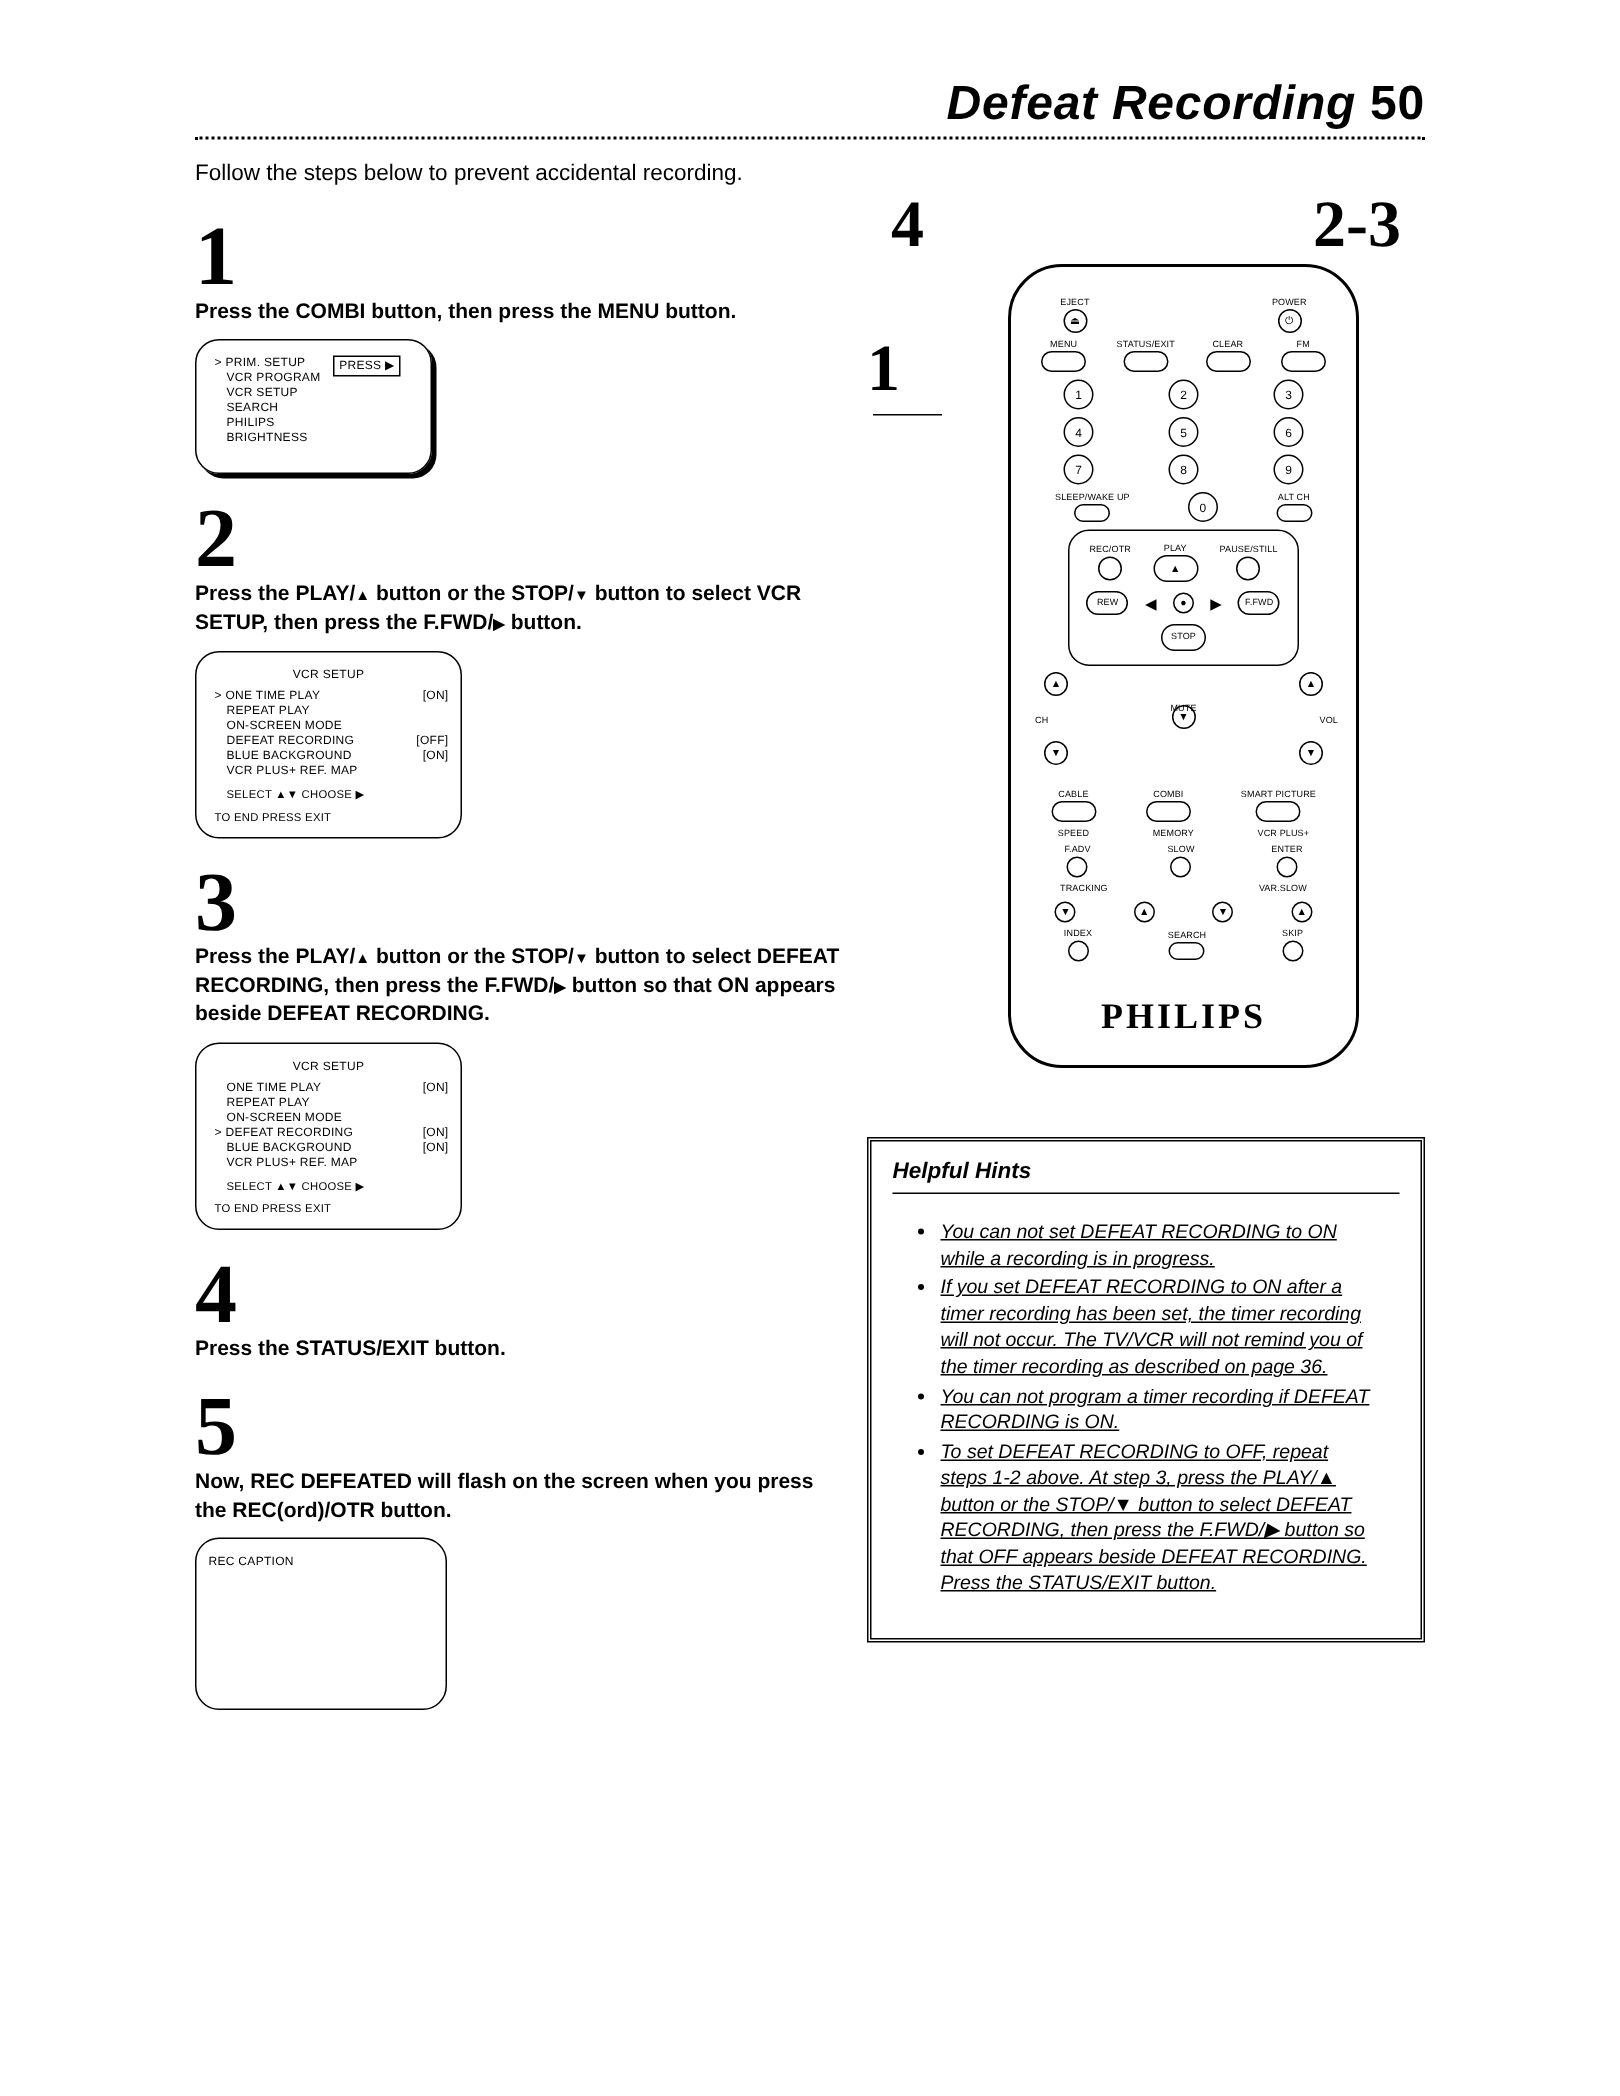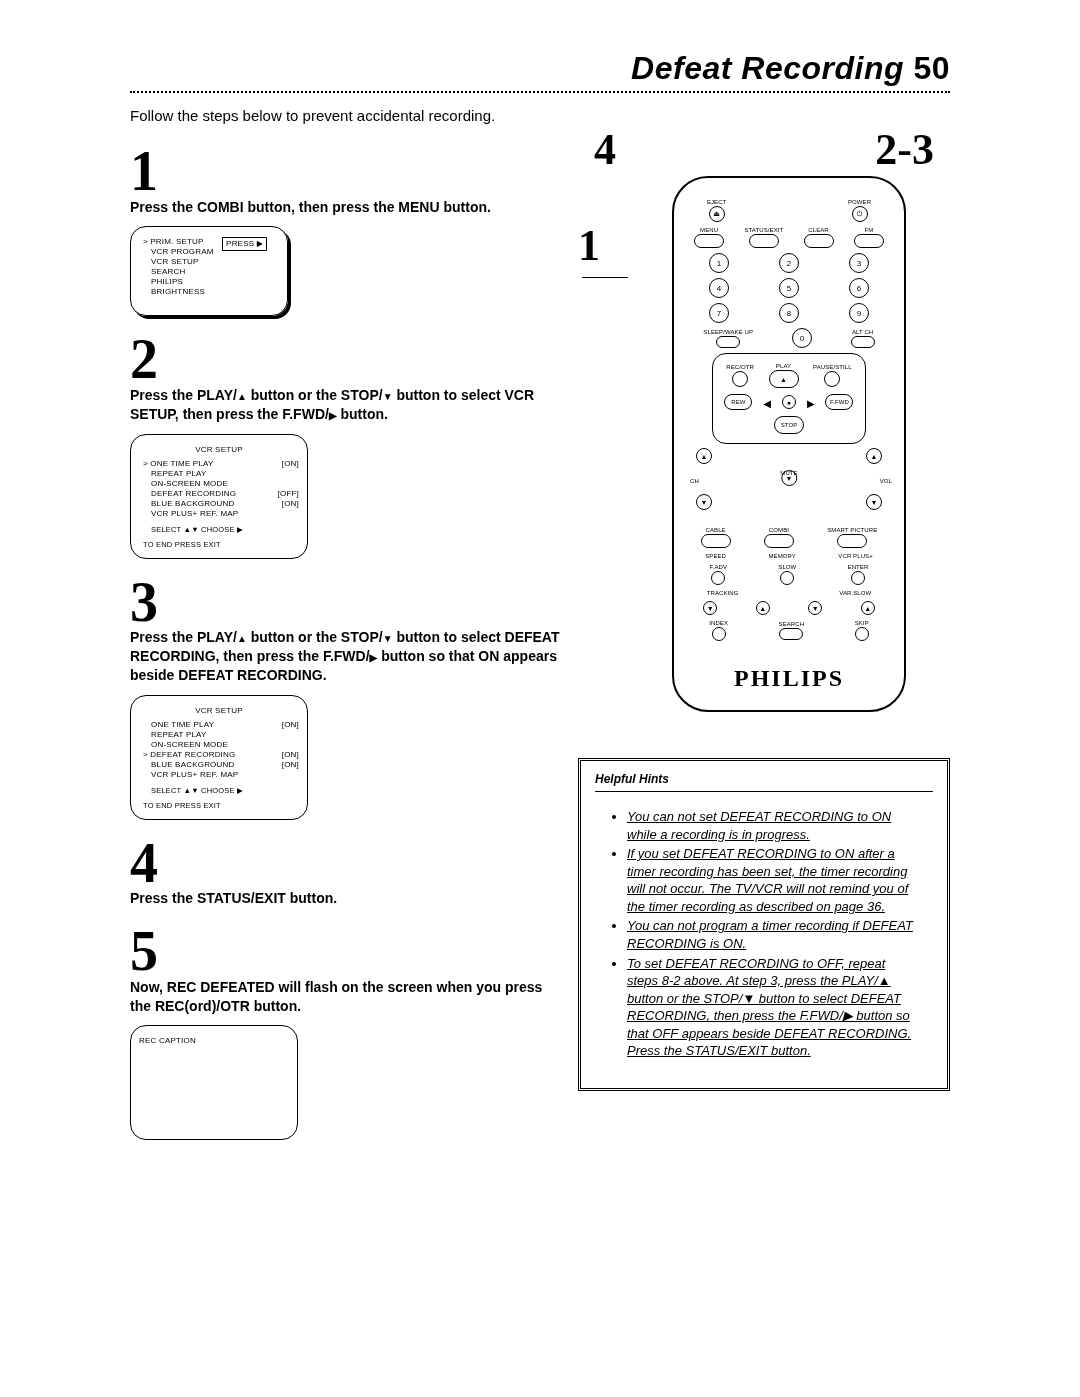--- a/index.html
+++ b/index.html
@@ -193,21 +193,21 @@
   .hints {
     border: 3px double #000;
     padding: 10px 14px 12px 14px;
     font-style: italic;
     font-size: 13px;
     line-height: 1.35;
     margin-top: 26px;
   }
   .hints-title {
     font-weight: bold;
-    font-size: 12px;
+    font-size: 15px;
     margin: 0 0 4px 0;
   }
   .hints-rule {
     border: none;
     border-top: 1px solid #000;
     margin: 4px 0 8px 0;
   }
   .hints ul { margin: 16px; padding-left: 16px; text-decoration: underline; }
   .hints li { margin-bottom: 2px; }
   .tri-up::after { content: "▲"; font-style: normal; font-size:10px;}
@@ -498,19 +498,19 @@
         </div>
       </div>
 
       <div class="hints">
         <div class="hints-title">Helpful Hints</div>
         <hr class="hints-rule">
         <ul>
           <li>You can not set DEFEAT RECORDING to ON while a recording is in progress.</li>
           <li>If you set DEFEAT RECORDING to ON after a timer recording has been set, the timer recording will not occur. The TV/VCR will not remind you of the timer recording as described on page 36.</li>
           <li>You can not program a timer recording if DEFEAT RECORDING is ON.</li>
-          <li>To set DEFEAT RECORDING to OFF, repeat steps 8-2 above. At step 3, press the PLAY/▲ button or the STOP/▼ button to select DEFEAT RECORDING, then press the F.FWD/▶ button so that OFF appears beside DEFEAT RECORDING. Press the STATUS/EXIT button.</li>
+          <li>To set DEFEAT RECORDING to OFF, repeat steps 1-2 above. At step 3, press the PLAY/▲ button or the STOP/▼ button to select DEFEAT RECORDING, then press the F.FWD/▶ button so that OFF appears beside DEFEAT RECORDING. Press the STATUS/EXIT button.</li>
         </ul>
       </div>
 
     </div>
   </div>
 </div>
 
 </body></html>

